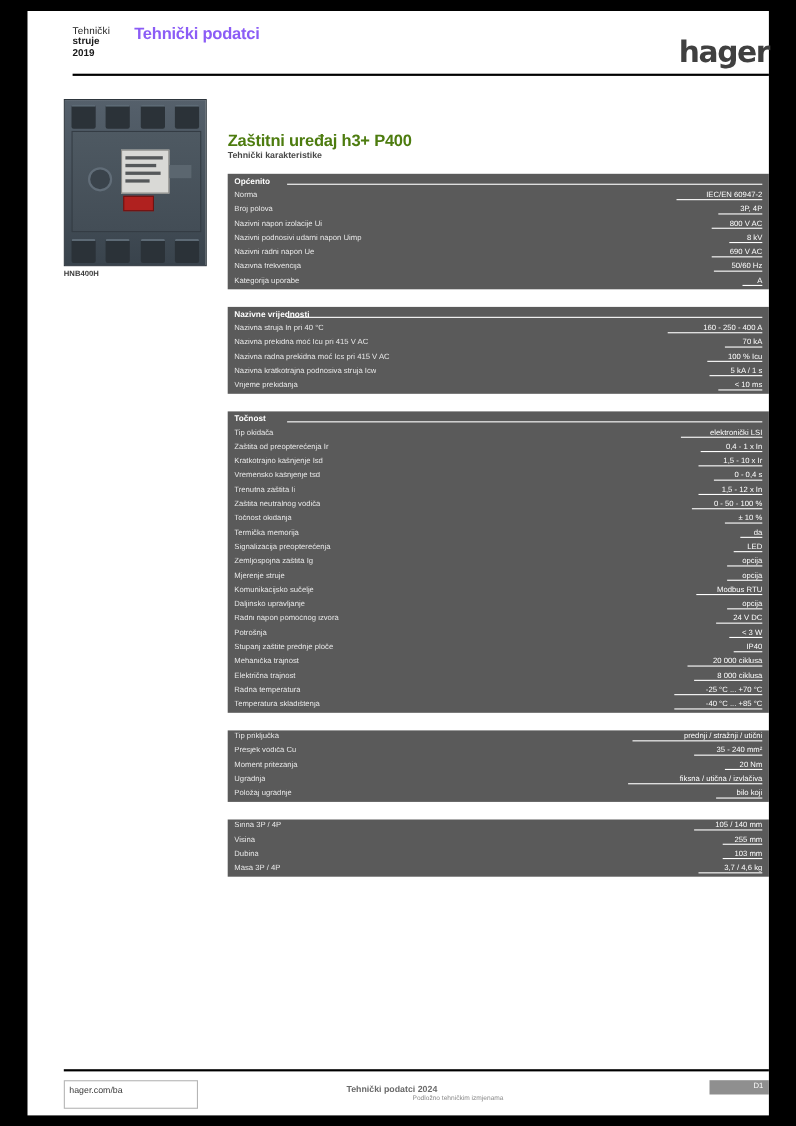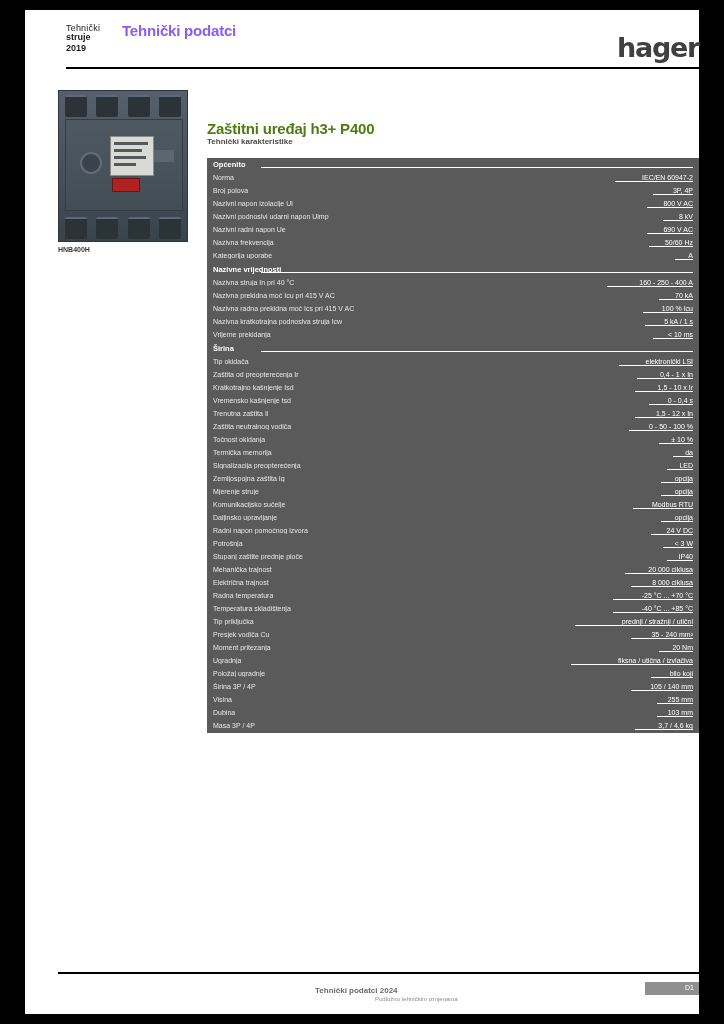--- a/index.html
+++ b/index.html
@@ -178,21 +178,21 @@
   .spec-table {
     position: absolute;
     left: 0; top: 68px;
     width: 556px;
   }
   .sec {
     position: relative;
     width: 492px;
     background: #5a5a5a;
   }
-  .sec + .sec { margin-top: 0; }
+  .sec + .sec { margin-top: 16px; }
   .row {
     position: relative;
     width: 492px;
     height: 13px;
   }
   .row .label {
     position: absolute;
     left: 6px;
     top: 2px;
     font-size: 7px;
@@ -390,21 +390,21 @@
             <div class="rule" style="width: 48px;"></div>
           </div>
           <div class="row">
             <div class="label">Vrijeme prekidanja</div>
             <div class="value">&lt; 10 ms</div>
             <div class="rule" style="width: 40px;"></div>
           </div>
         </div>
         <div class="sec">
           <div class="row sec-head">
-            <div class="label">Širina</div>
+            <div class="label">Točnost</div>
             <div class="fullrule"></div>
           </div>
           <div class="row">
             <div class="label">Tip okidača</div>
             <div class="value">elektronički LSI</div>
             <div class="rule" style="width: 74px;"></div>
           </div>
           <div class="row">
             <div class="label">Zaštita od preopterećenja Ir</div>
             <div class="value">0,4 - 1 x In</div>
@@ -547,19 +547,22 @@
           <div class="row">
             <div class="label">Masa 3P / 4P</div>
             <div class="value">3,7 / 4,6 kg</div>
             <div class="rule" style="width: 58px;"></div>
           </div>
         </div>
       </div>
   </div>
 
   <div class="footer-rule"></div>
+  <div class="footer-box">
+    <div class="footer-url">hager.com/ba</div>
+  </div>
   <div class="footer-center">Tehnički podatci 2024</div>
   <div class="footer-center-sub">Podložno tehničkim izmjenama</div>
   <div class="footer-page">
     <span>D1</span>
   </div>
 
 </div>
 
 </body></html>

